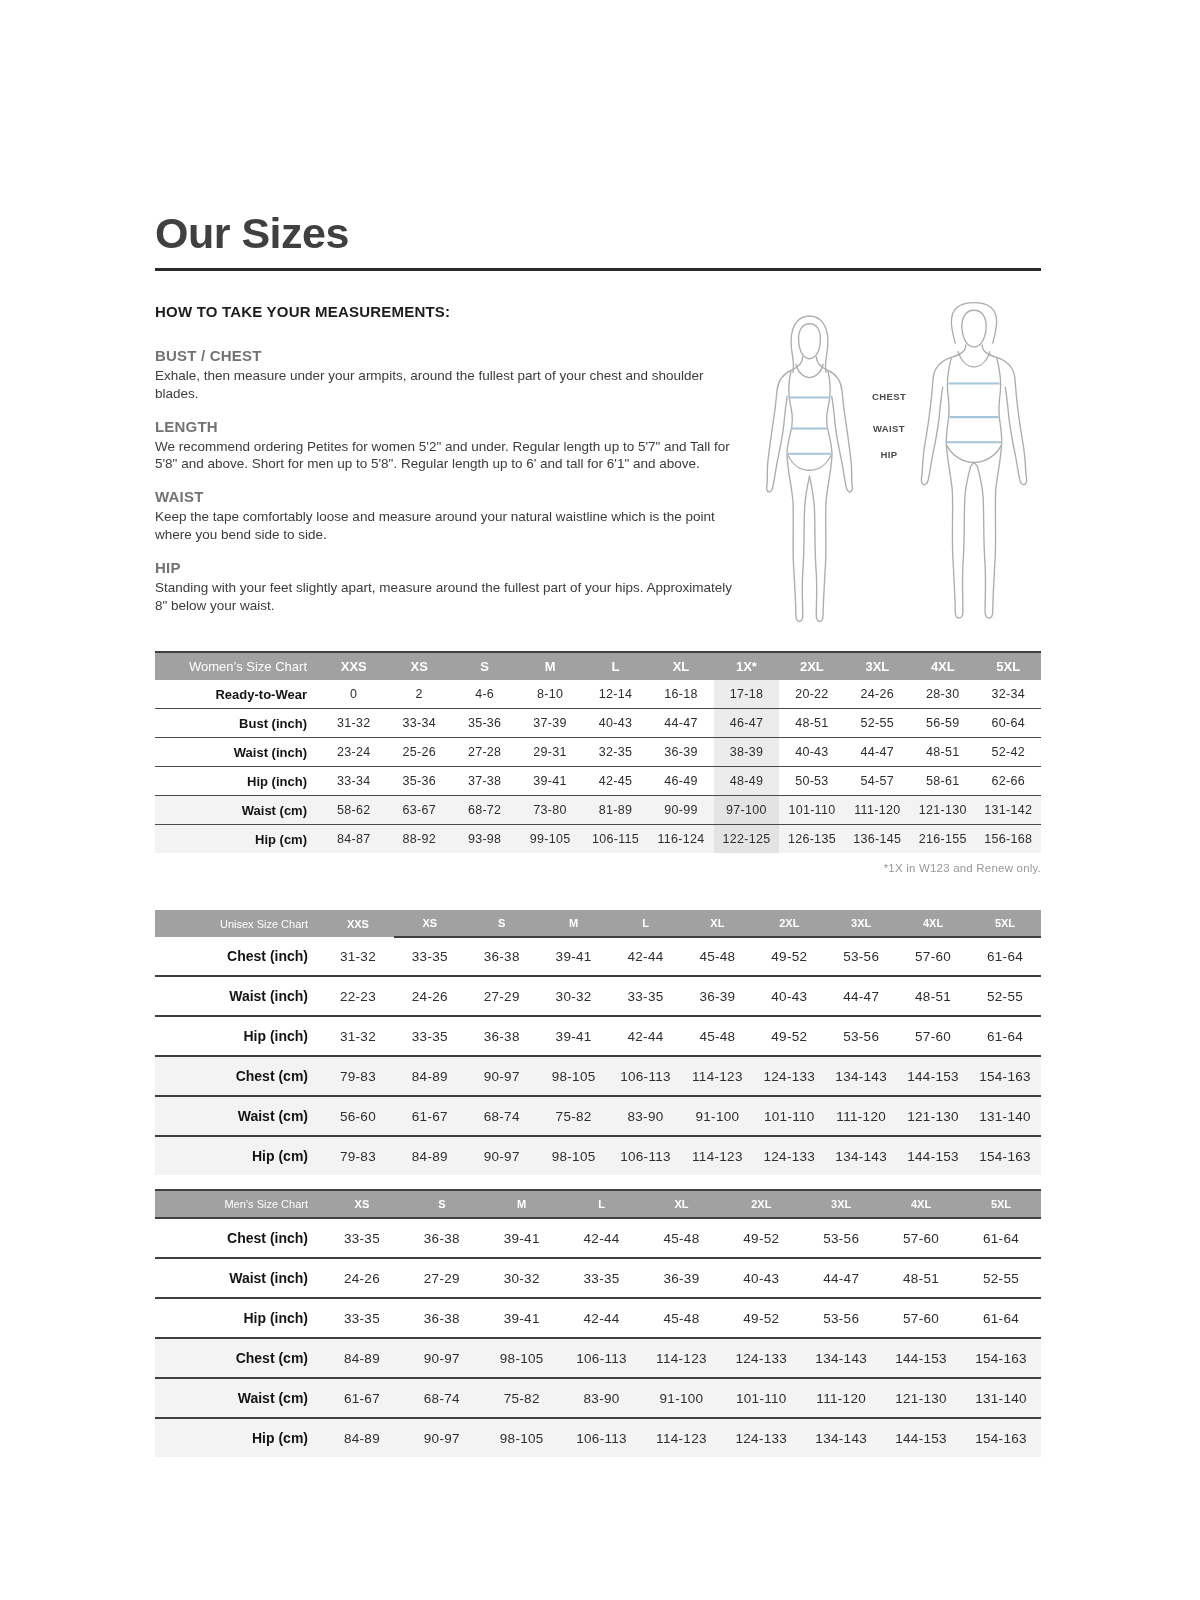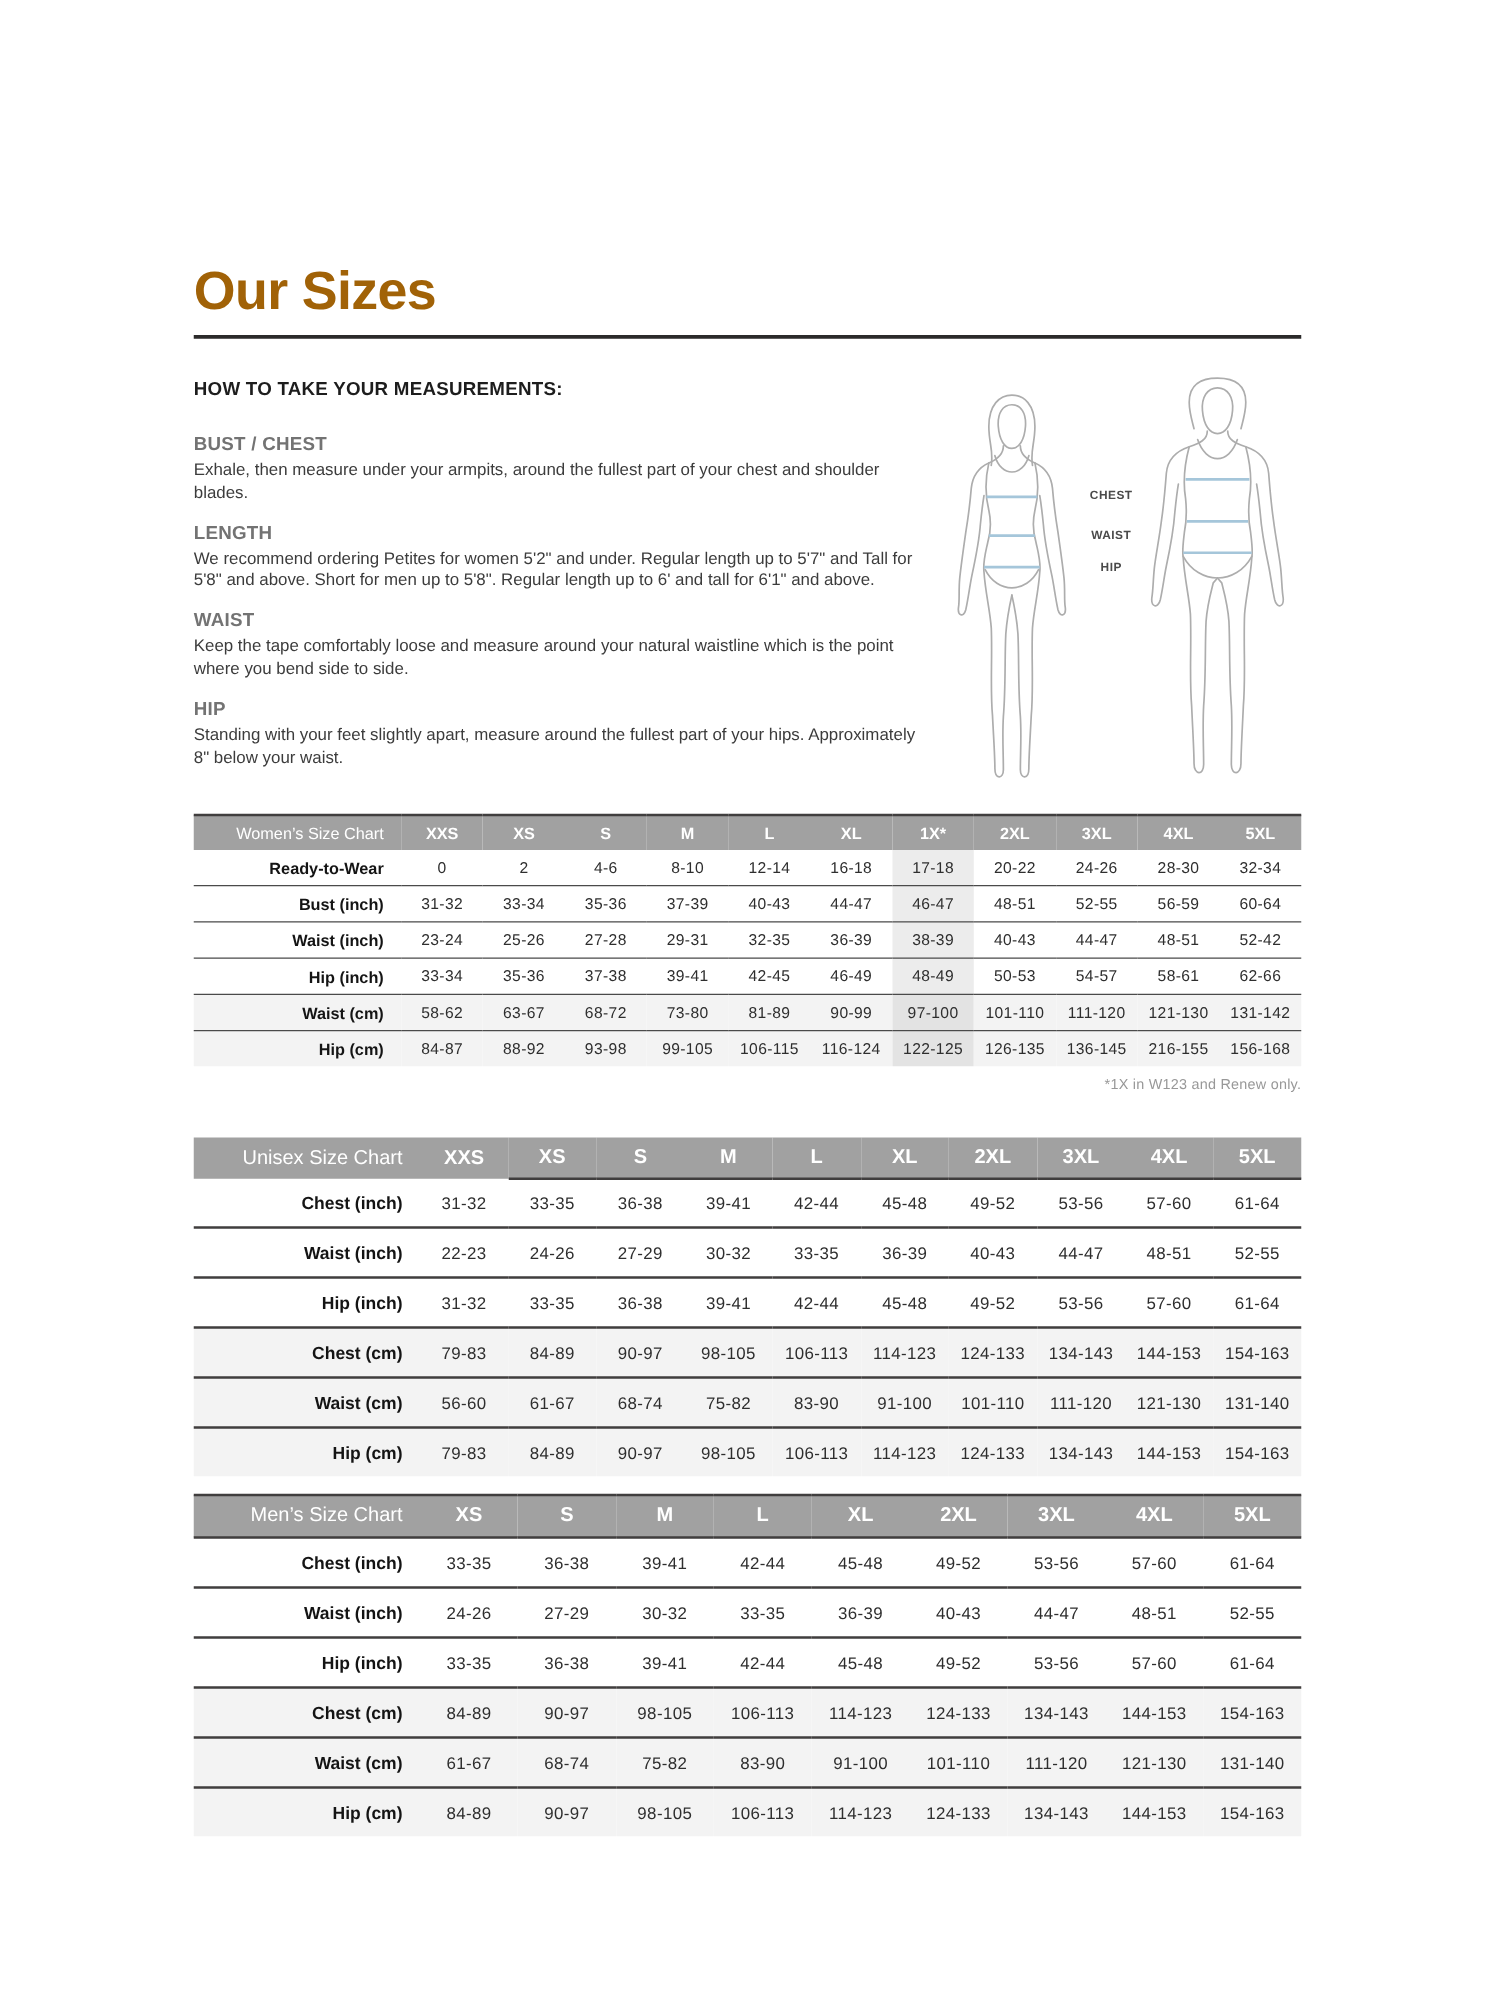--- a/index.html
+++ b/index.html
@@ -1,20 +1,20 @@
 <!DOCTYPE html>
 <html style="--header-bg: #a1a1a1; --stripe: #f3f3f3; --col-hl: #ececec; --col-hl-stripe: #e3e3e3; --measure-line: #a5c6da;"><head>
 <meta charset="utf-8">
 <style>
   html,body{margin:0;padding:0;background:#ffffff;}
   .page{width:1200px;height:1600px;position:relative;overflow:hidden;background:#fff;
         font-family:"Liberation Sans","DejaVu Sans",sans-serif;}
   .content{position:absolute;left:155px;top:212px;width:886px;}
 
-  .title{font-size:43px;font-weight:700;color:#a16207;line-height:1;letter-spacing:-0.5px;}
+  .title{font-size:43px;font-weight:700;color:#404040;line-height:1;letter-spacing:-0.5px;}
   .rule{border:none;border-top:3px solid #2b2a2a;margin:13px 0 0 0;width:100%;}
 
   .top-row{display:flex;margin-top:26px;}
   .howto{width:590px;}
   .howto-heading{font-size:15px;font-weight:700;color:#1d1d1d;letter-spacing:0.2px;margin:6px 0 27px 0;}
   .m-section{margin-bottom:15px;}
   .m-label{font-size:15px;font-weight:700;color:#737373;margin-bottom:3px;letter-spacing:0.2px;}
   .m-text{font-size:13.5px;color:#3c3c3c;line-height:1.32;}
 
   .figures{position:relative;width:296px;height:352px;margin-left:auto;}
@@ -33,21 +33,21 @@
 
   .size-table{width:100%;border-collapse:collapse;table-layout:fixed;}
   .size-table thead th{background:var(--header-bg,#a1a1a1);color:#fff;font-weight:700;text-align:center;}
   .size-table thead th.label-col{width:150px;text-align:right;padding-right:14px;font-weight:400;}
   .size-table td{text-align:center;color:#2e2e2e;letter-spacing:0.3px;}
   .size-table tbody th.row-label{font-weight:700;color:#141414;text-align:right;padding-right:14px;}
 
   .chart-women thead th{font-size:13px;padding:6px 2px;}
   .chart-women tbody th,.chart-women td{font-size:12.5px;padding:6.5px 2px;}
   .chart-women tbody th.row-label{font-size:13px;}
-  .chart-unisex thead th,.chart-men thead th{font-size:16px;padding:7px 17px;}
+  .chart-unisex thead th,.chart-men thead th{font-size:11px;padding:7px 3px;}
   .chart-unisex td,.chart-men td{font-size:13.5px;padding:11px 2px;}
   .chart-unisex tbody th.row-label,.chart-men tbody th.row-label{font-size:14px;padding-top:11px;padding-bottom:11px;}
 
   .chart-women .size-table,.chart-men .size-table{border-top:2.5px solid #403e3e;}
   .size-table tbody th,.size-table tbody td{border-bottom:1.6px solid #4a4a4a;}
   .chart-unisex tbody th,.chart-unisex tbody td,
   .chart-men tbody th,.chart-men tbody td{border-bottom:2px solid #403e3e;}
   .size-table tbody tr:last-child th,.size-table tbody tr:last-child td{border-bottom:none;}
   .chart-men thead th{border-bottom:2.5px solid #403e3e;}
   .chart-unisex thead th:nth-child(n+3){border-bottom:2.5px solid #403e3e;}

